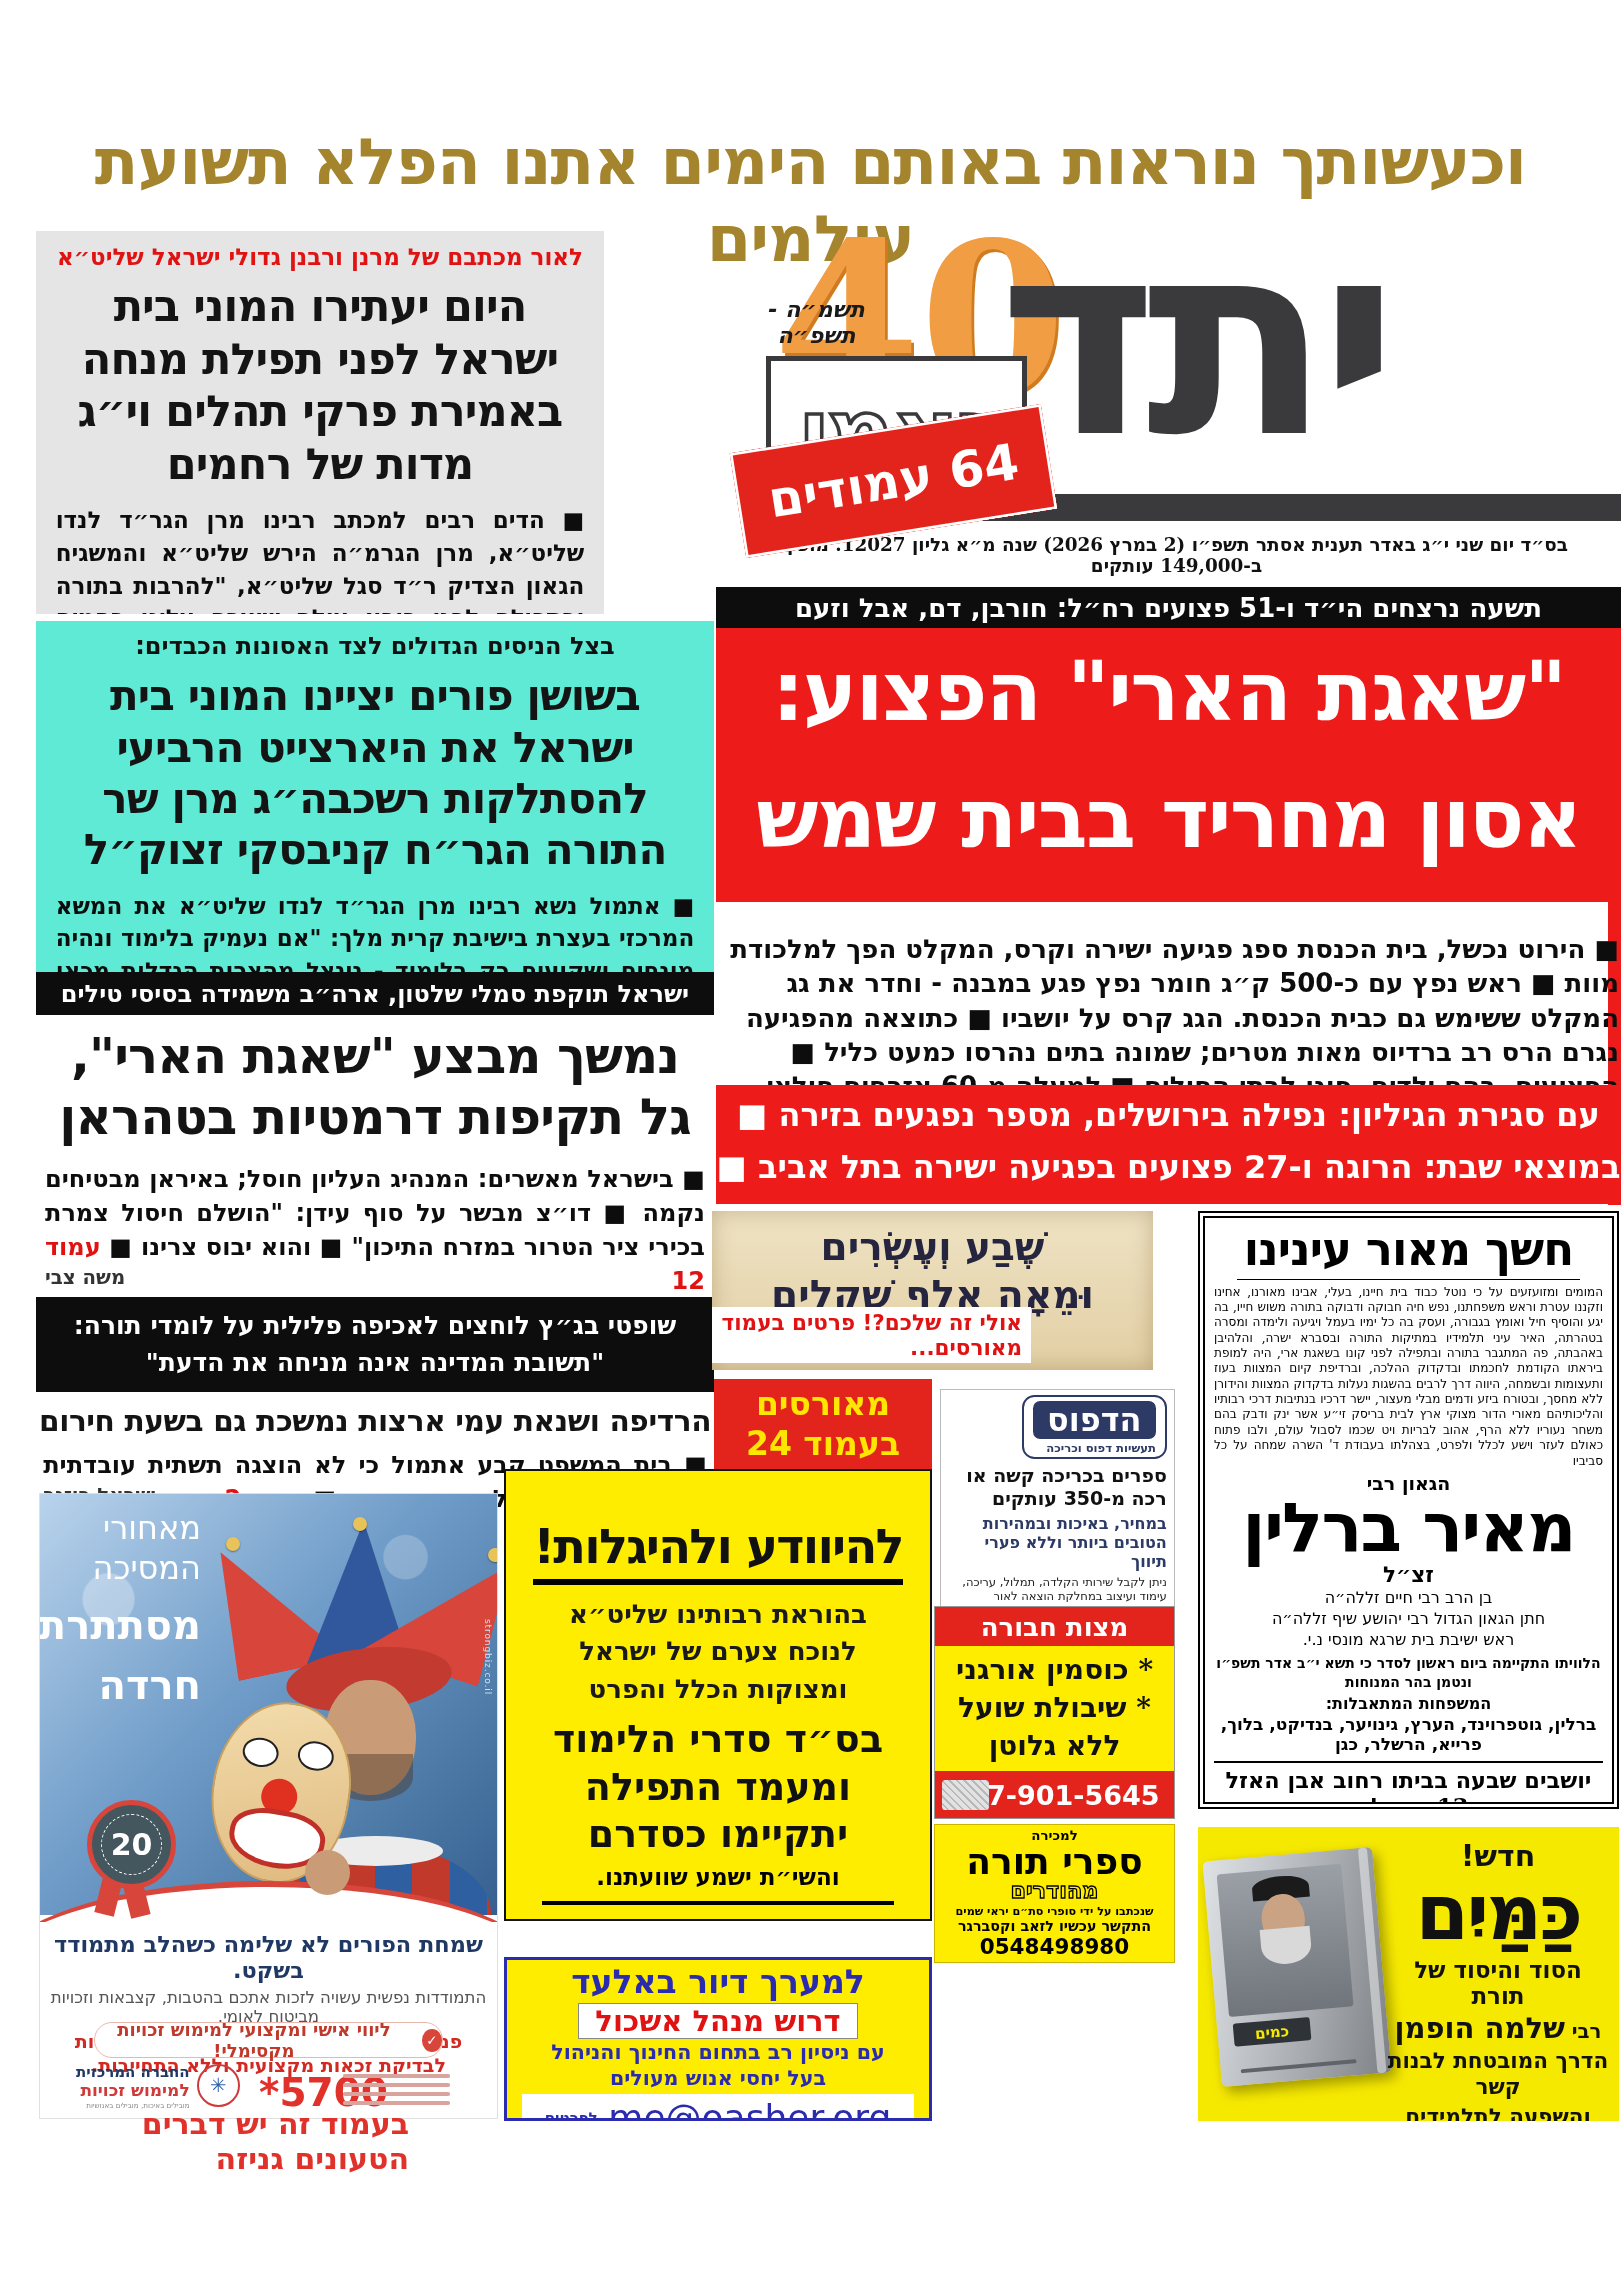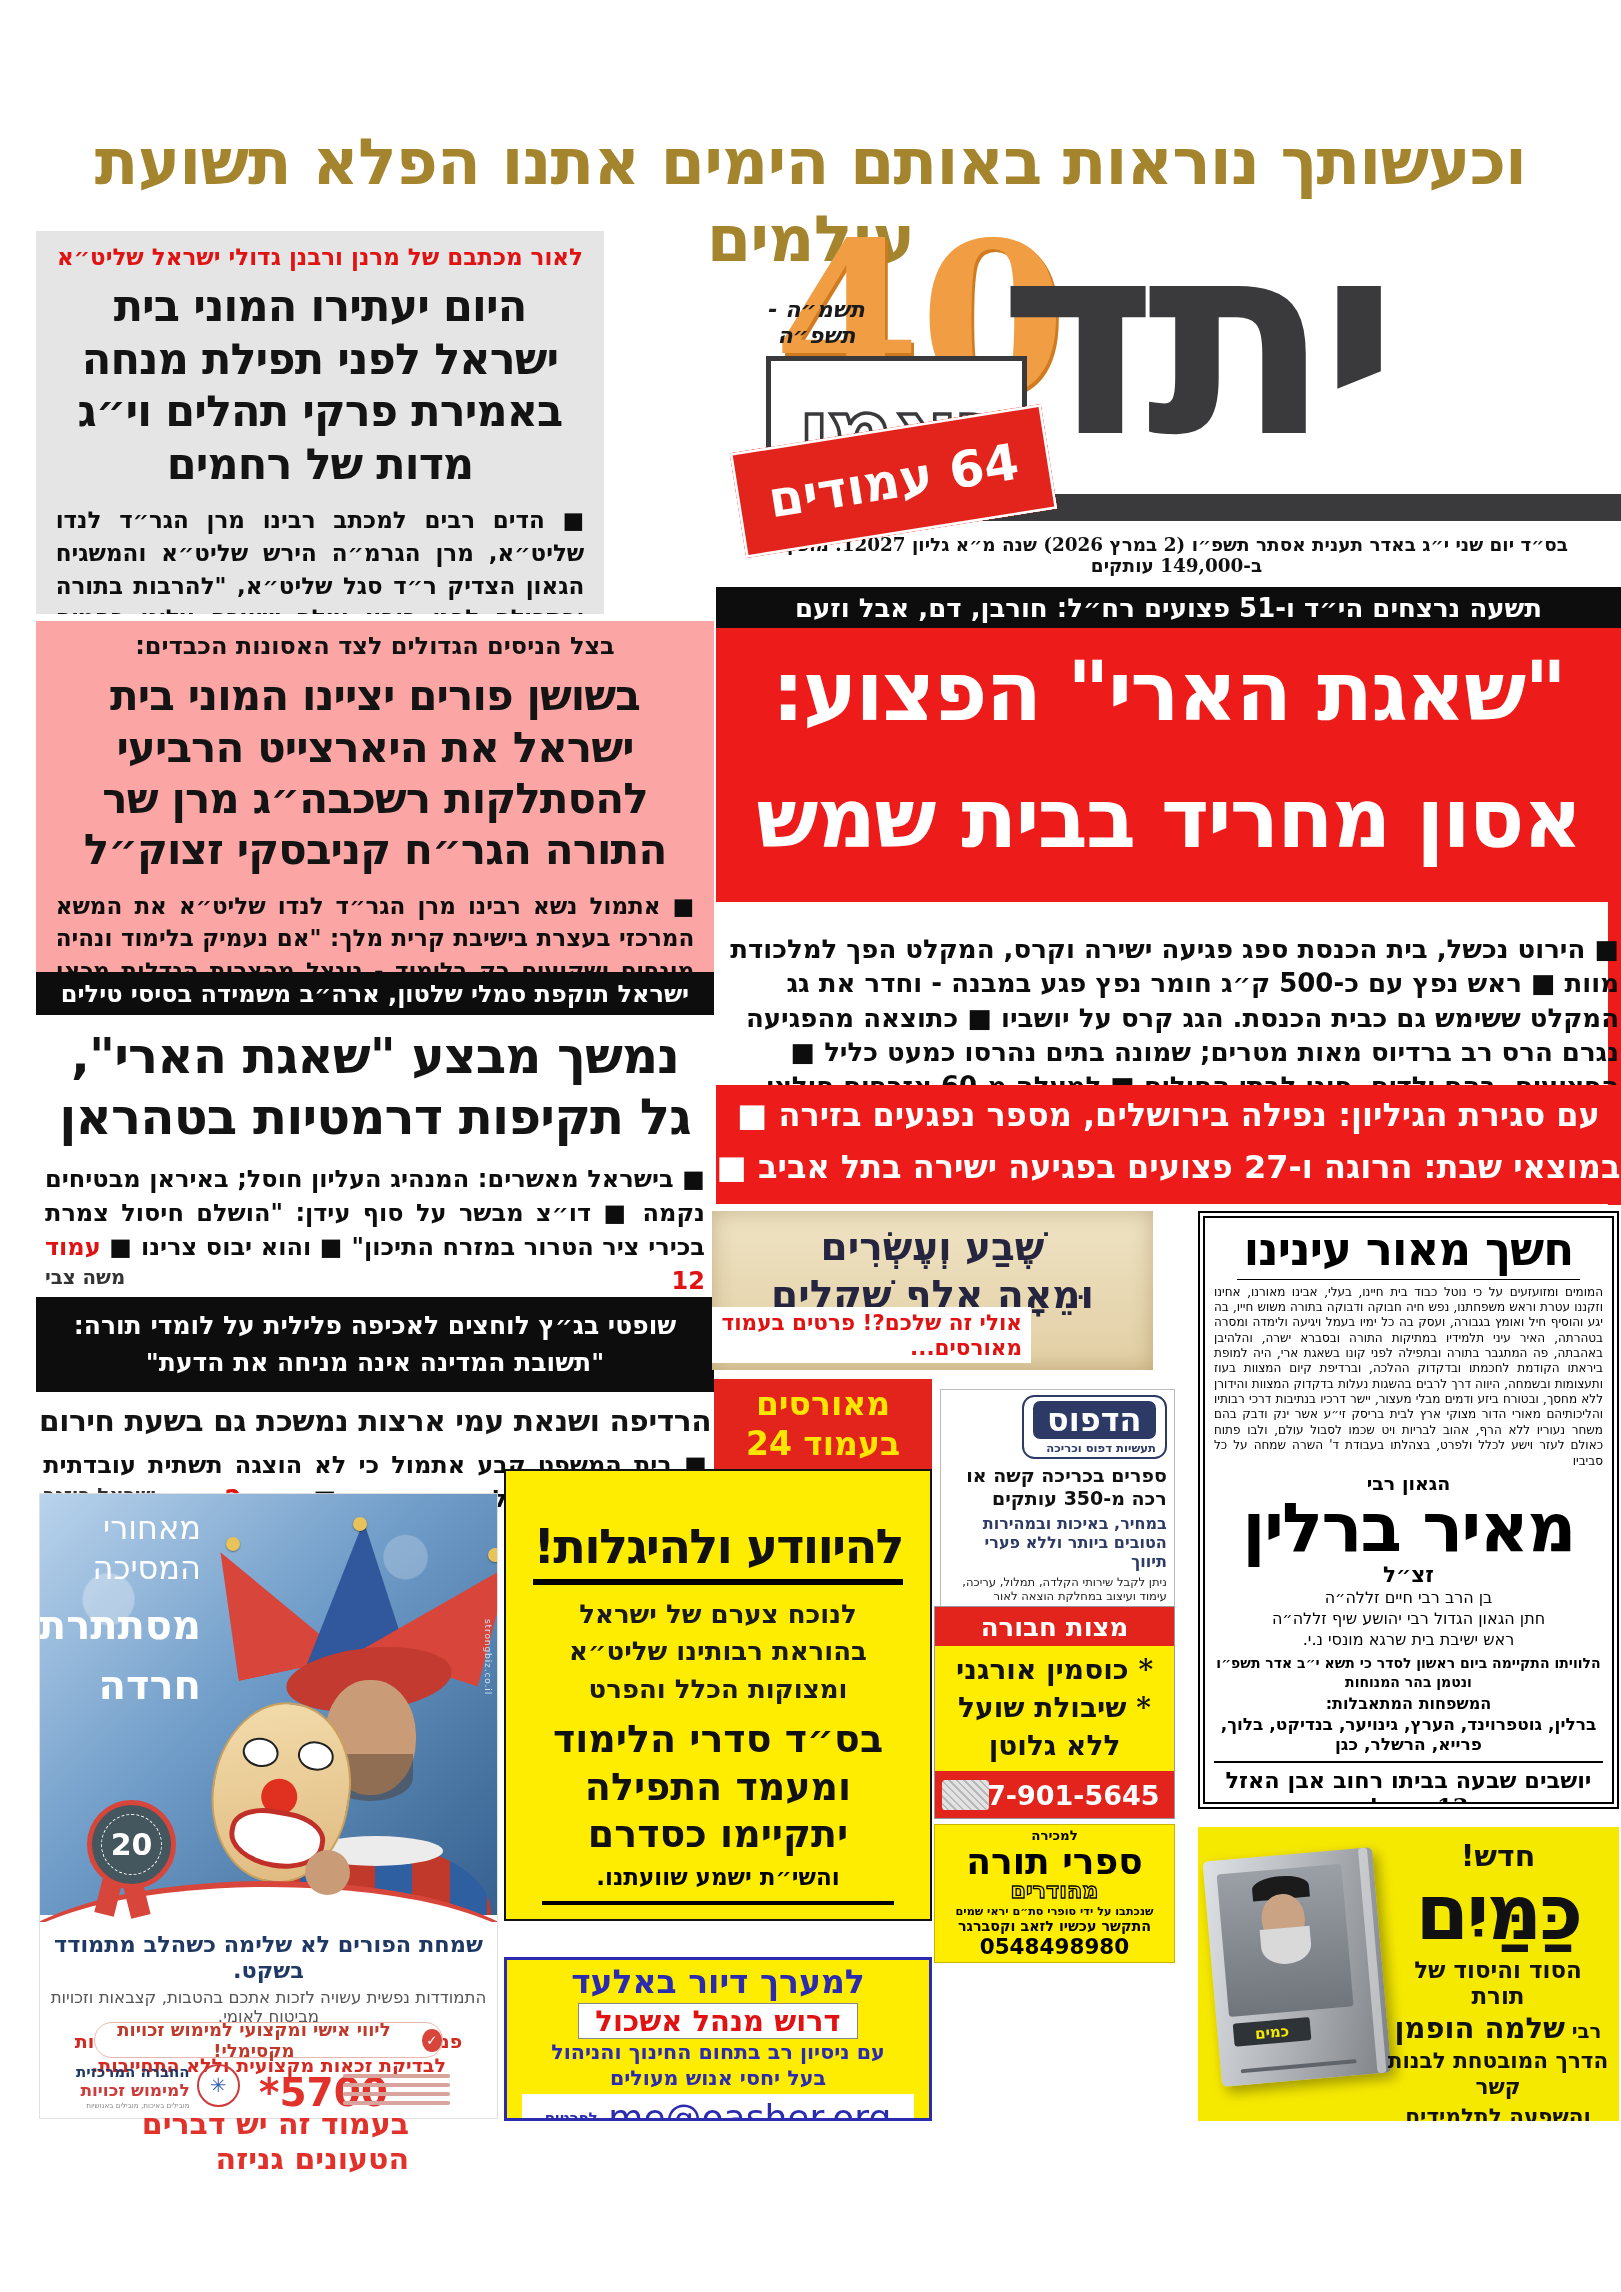--- a/index.html
+++ b/index.html
@@ -48,21 +48,21 @@
   .art{box-sizing:border-box;overflow:hidden;text-align:center;}
   .art .kicker-red{color:#e01212;font-size:23px;font-weight:800;}
   .art .kicker-blk{color:#111;font-size:24px;font-weight:800;}
   .art .hl{color:#141414;font-weight:900;line-height:1.22;letter-spacing:-0.9px;margin-top:10.7px;text-align:center;}
   .art .bd{font-weight:700;line-height:1.42;text-align:justify;margin-top:14.3px;color:#0d0d0d;}
   .art .pages{color:#e01212;font-weight:900;}
   .art .byline{float:left;font-size:19.7px;font-weight:700;color:#333;border-bottom:1.8px solid #999;padding-bottom:1.8px;}
   #a1{left:36px;top:231px;width:568px;height:383px;background:#e5e5e5;padding:12.5px 19.7px;}
   #a1 .hl{font-size:43px;}
   #a1 .bd{font-size:23px;}
-  #a2{left:36px;top:621px;width:678px;height:369px;background:#fca5a5;padding:10.7px 19.7px;}
+  #a2{left:36px;top:621px;width:678px;height:369px;background:#5eead4;padding:10.7px 19.7px;}
   #a2 .hl{font-size:42px;}
   #a2 .bd{font-size:23px;}
   #a3{left:36px;top:972px;width:678px;height:321px;background:#fff;}
   #a3 .bar{width:100%;height:43px;background:#0d0d0d;color:#fff;font-size:24px;font-weight:800;
     display:flex;align-items:center;justify-content:center;}
   #a3 .hl{font-size:50px;padding:0 7.2px;}
   #a3 .bd{font-size:24px;padding:0 9px;}
   #a4{left:36px;top:1297px;width:678px;height:285px;background:#fff;}
   #a4 .blkbox{width:100%;height:95px;background:#0d0d0d;color:#fff;display:flex;flex-direction:column;
     align-items:center;justify-content:center;font-size:25px;font-weight:800;line-height:1.45;}
@@ -381,22 +381,22 @@
   </div>
   <div class="p1">ספרים בכריכה קשה או רכה מ-350 עותקים</div>
   <div class="p2">במחיר, באיכות ובמהירות הטובים ביותר וללא פערי תיווך</div>
   <div class="p3">ניתן לקבל שירותי הקלדה, תמלול, עריכה, עימוד ועיצוב במחלקת הוצאה לאור</div>
   <div class="p4">יעוץ והצעות מחיר: 054-8494670</div>
 </div>
 
 <div class="abs" id="revealad">
   <div><span class="rtitle">להיוודע ולהיגלות!</span></div>
   <div style="margin-top:10.7px;">
+    <div class="rline">בהוראת רבותינו שליט״א</div>
     <div class="rline">לנוכח צערם של ישראל</div>
-    <div class="rline">בהוראת רבותינו שליט״א</div>
     <div class="rline">ומצוקות הכלל והפרט</div>
   </div>
   <div style="margin-top:7.2px;">
     <div class="rbig">בס״ד סדרי הלימוד</div>
     <div class="rbig">ומעמד התפילה</div>
     <div class="rbig">יתקיימו כסדרם</div>
   </div>
   <div class="rsmall">והשי״ת ישמע שוועתנו.</div>
   <div class="rdiv"></div>
   <div class="rfoot">פורים. רינה של תורה.</div>

